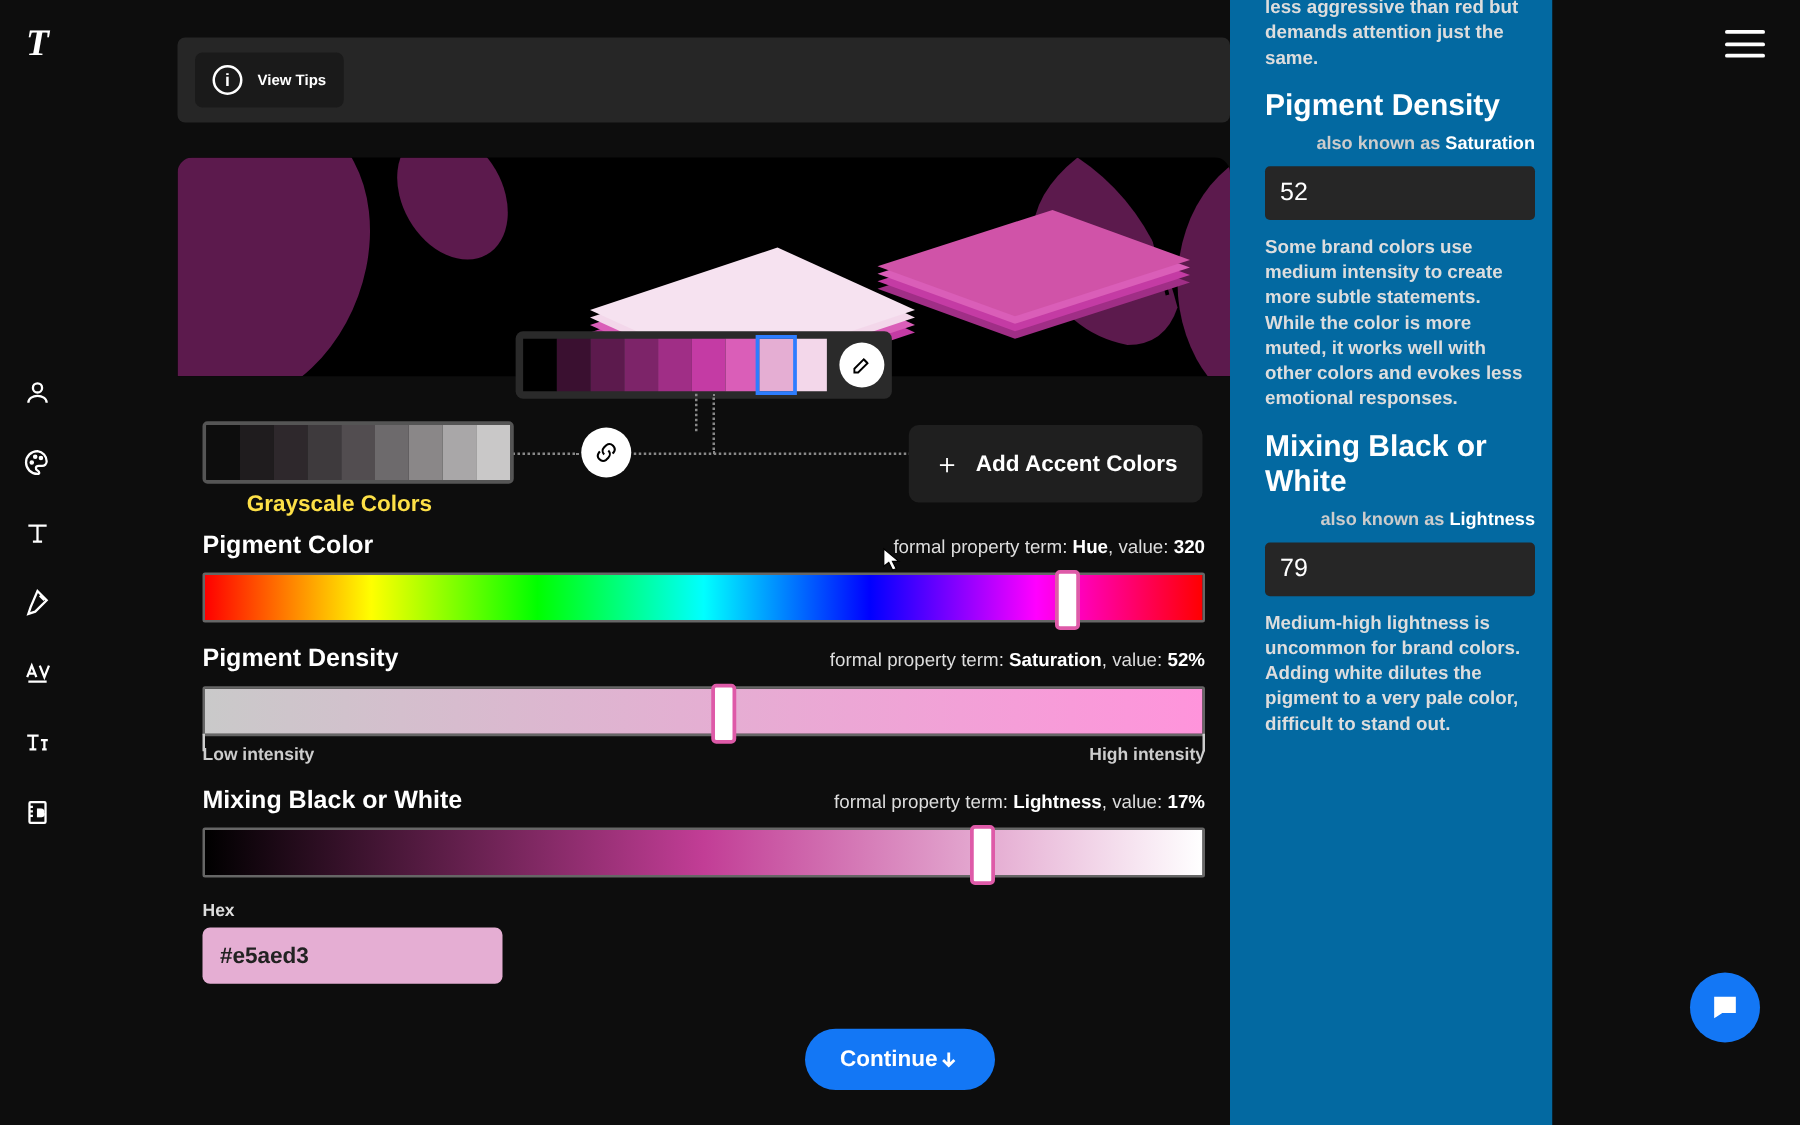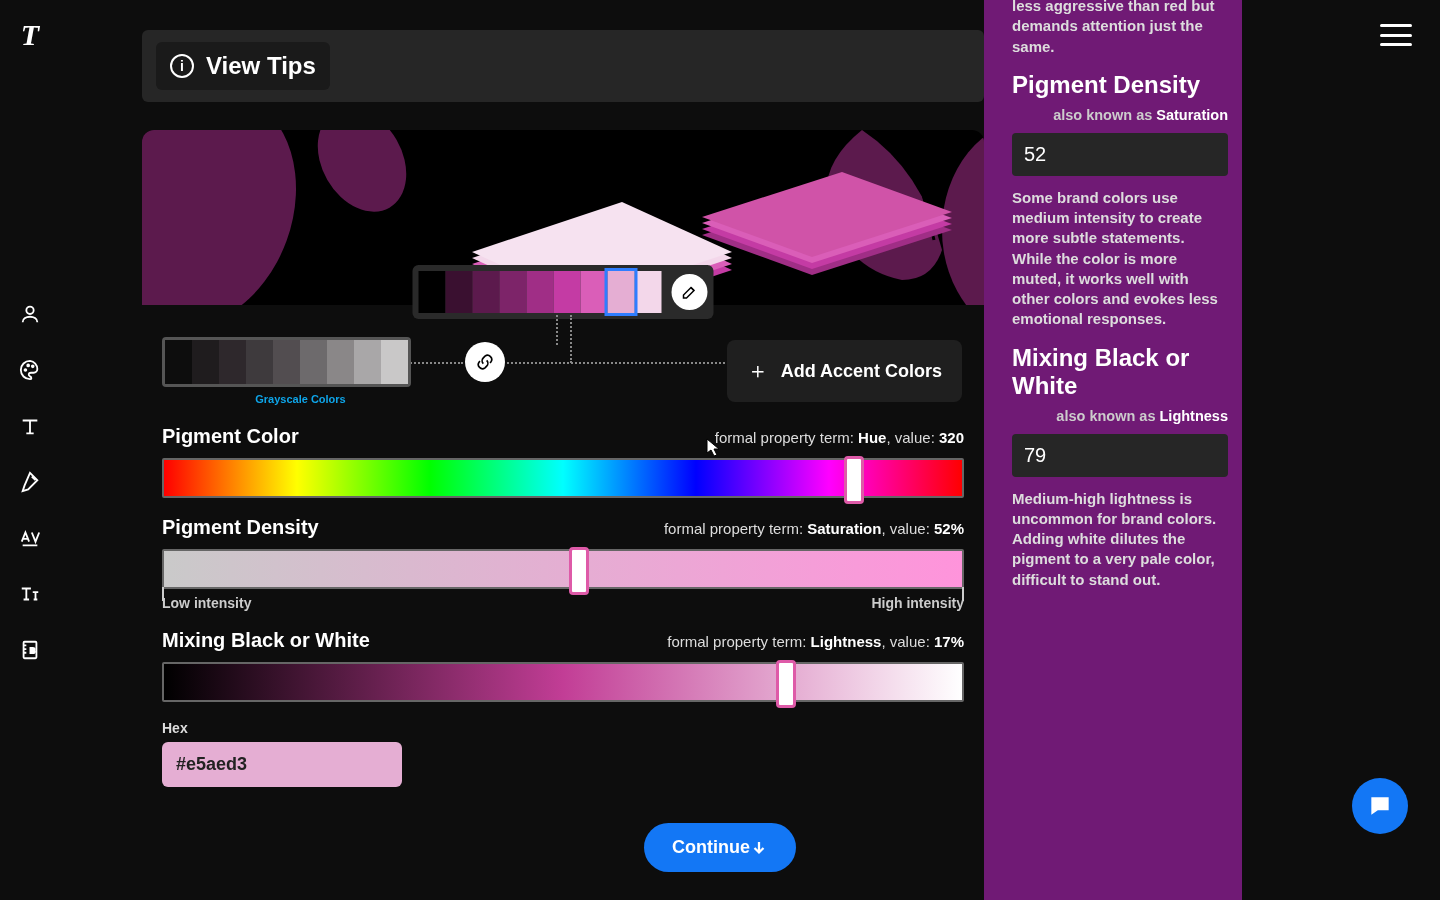--- a/index.html
+++ b/index.html
@@ -63,21 +63,21 @@
   width: 24px; height: 24px;
   border: 2px solid #fff;
   border-radius: 50%;
   display: flex;
   align-items: center;
   justify-content: center;
   font-weight: bold;
   font-size: 14px;
 }
 .tips-bar .label {
-  font-size: 24px;
+  font-size: 12px;
   font-weight: 700;
 }
 .tips-inner {
   display: inline-flex;
   align-items: center;
   gap: 12px;
   background: #1a1a1a;
   border-radius: 6px;
   padding: 10px 14px;
 }
@@ -134,27 +134,27 @@
 .gray-row {
   position: absolute;
   left: 20px;
   display: flex;
   border: 3px solid #555;
   border-radius: 4px;
 }
 .gray-row .sw { width: 27px; height: 44px; }
 .gray-label {
   position: absolute;
-  left: 37px;
+  left: 8px;
   top: 56px;
   width: 243px;
   text-align: center;
-  font-size: 11px;
+  font-size: 18px;
   font-weight: 600;
-  color: #0ea5e9;
+  color: #fde047;
 }
 
 .link-circle {
   position: absolute;
   left: 323px;
   top: 342px;
   width: 40px; height: 40px;
   background: #fff;
   border-radius: 50%;
   display: flex;
@@ -278,21 +278,21 @@
   font-size: 18px;
   font-weight: 800;
   z-index: 5;
 }
 
 
 .right-panel {
   position: absolute;
   top: 0; left: 984px;
   width: 258px;
-  background: #701a75;
+  background: #0369a1;
   height: 100%;
   padding: 0 14px 14px 28px;
   overflow: hidden;
 }
 .right-panel p {
   font-size: 15px;
   font-weight: 700;
   line-height: 1.35;
   color: #ddd;
   margin-bottom: 14px;

